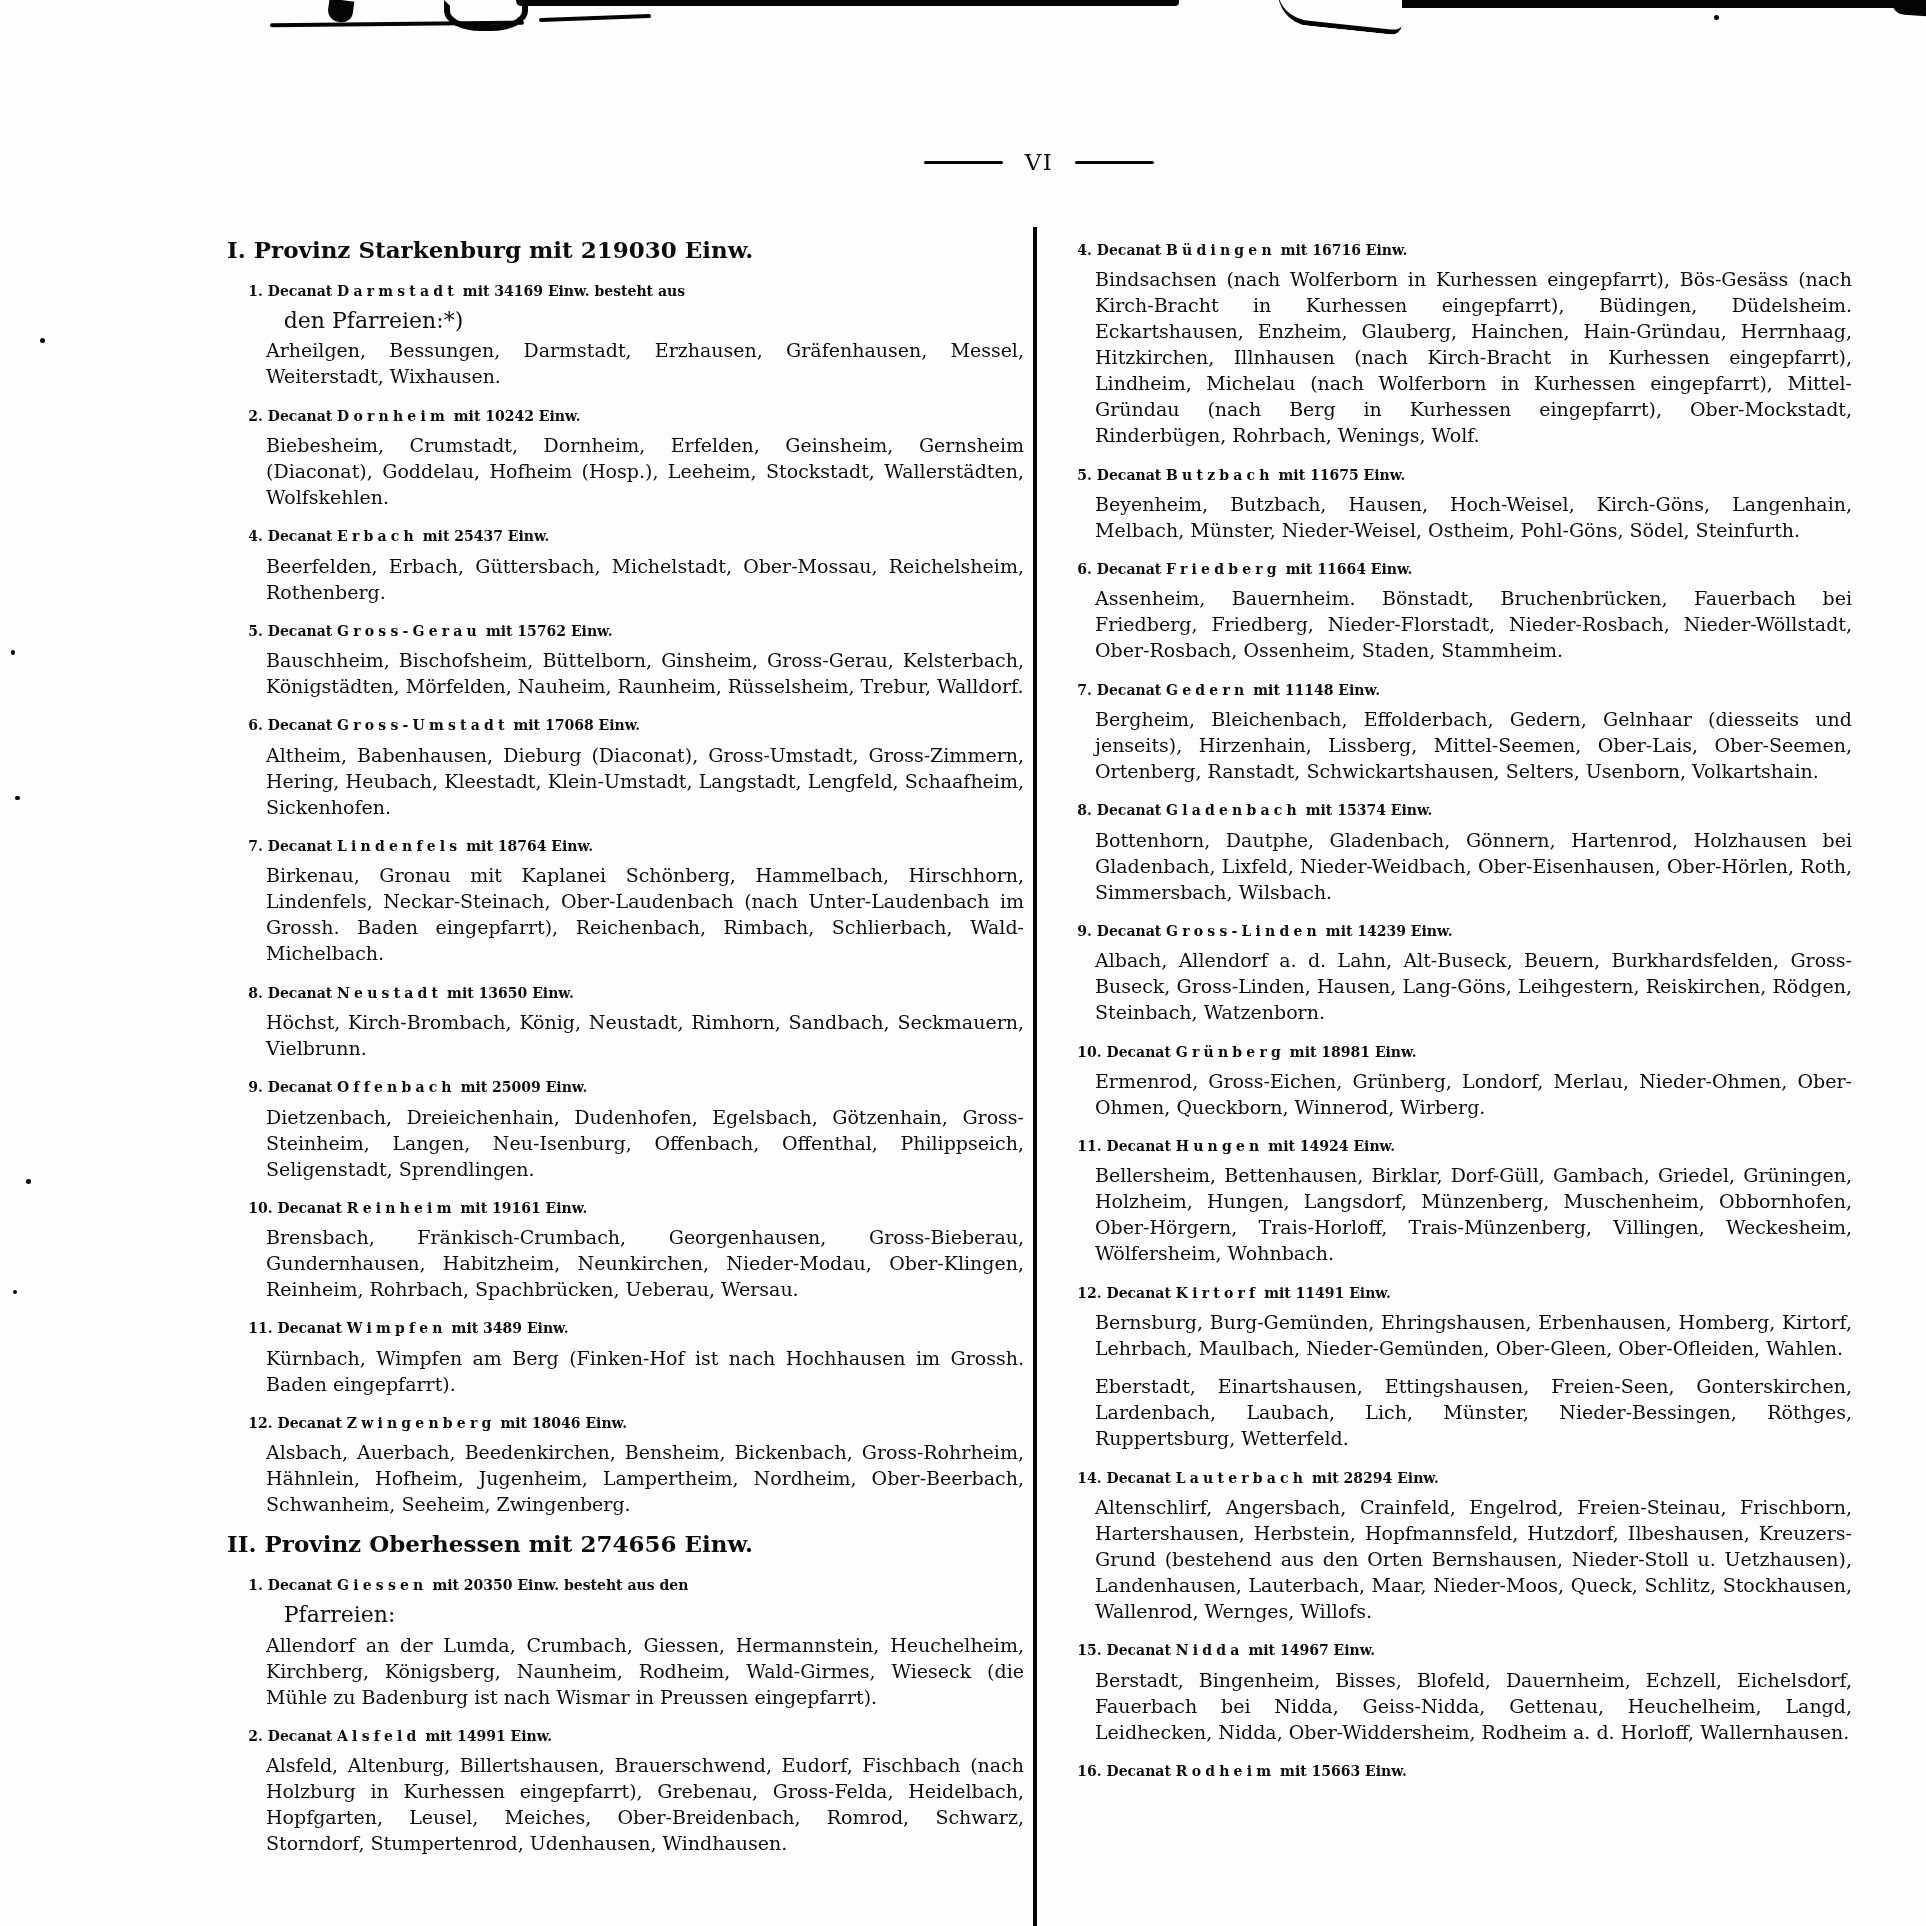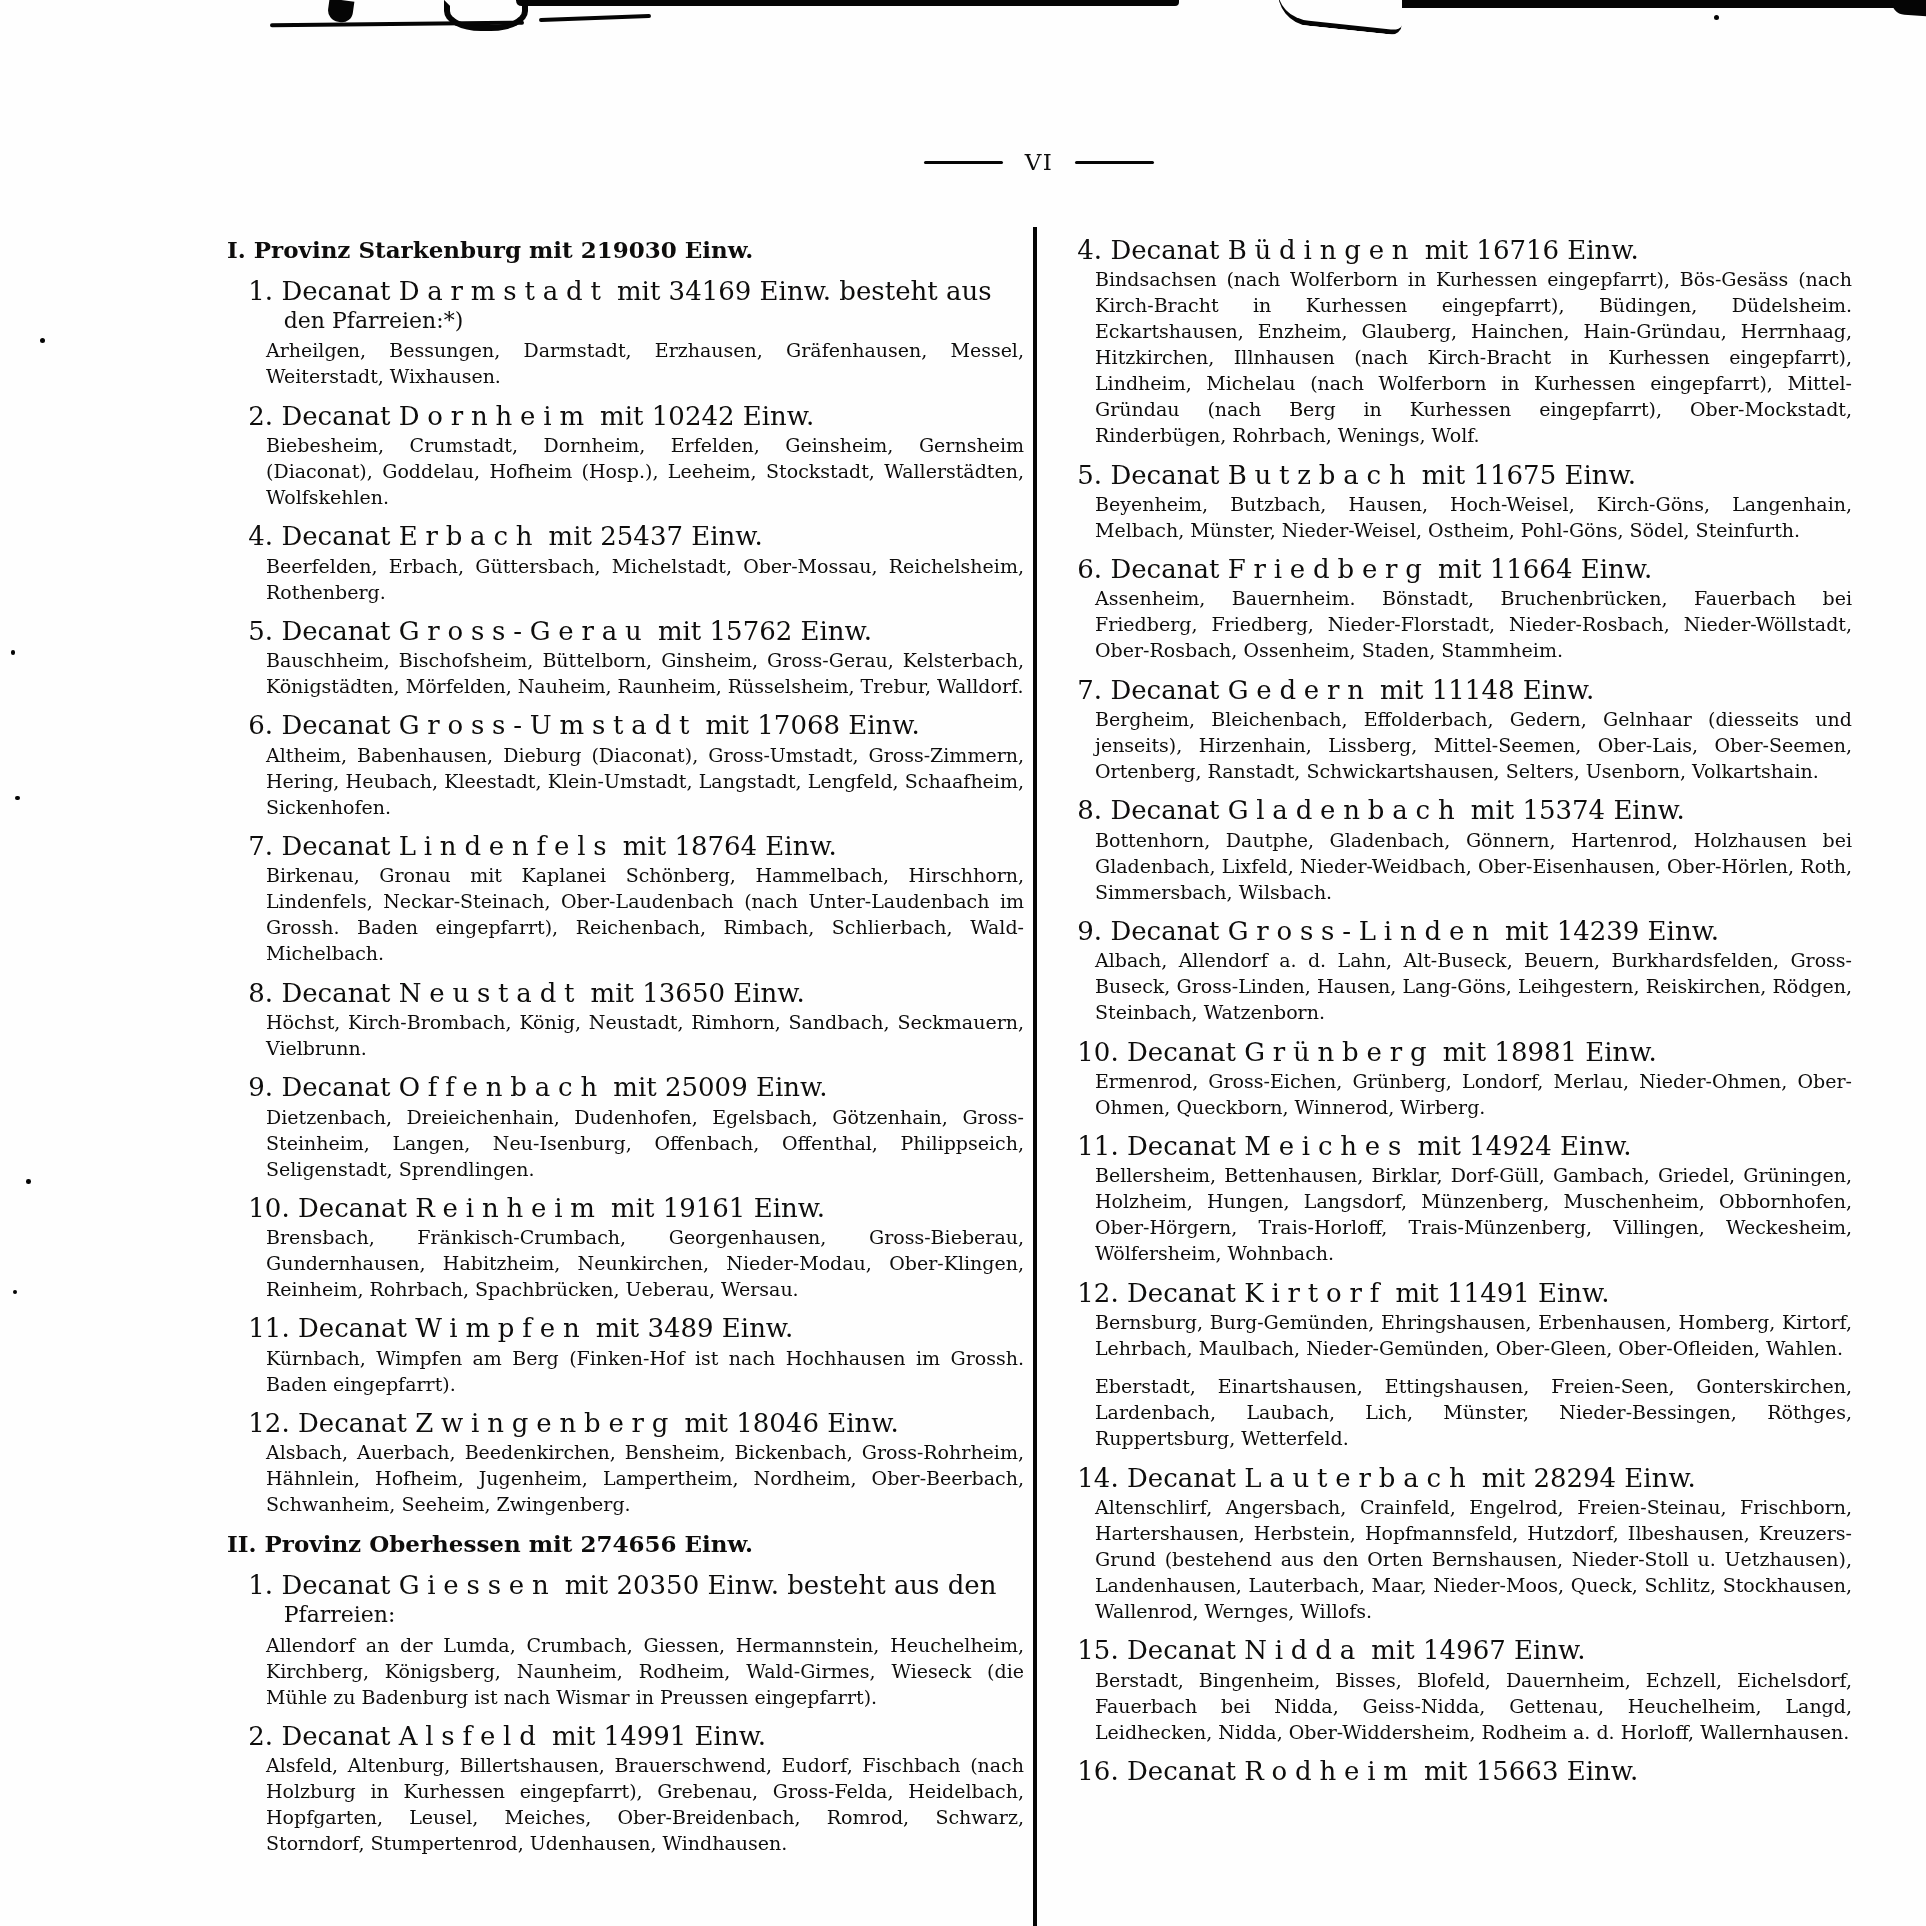--- a/index.html
+++ b/index.html
@@ -19,21 +19,21 @@
   .col-right { left:1078px; width:774px; }
   .col-divider { position:absolute; left:1033px; top:227px; width:3.5px; height:1882px; background:#050505; }
   
   .prov-heading { font-size:23px; line-height:28.5px; margin:13px 0 3.1px 0; text-indent:0; }
   .col > .prov-heading:first-child { margin-top:0; }
   .prov-name { font-weight:bold; }
   
   .decanat { padding-left:39px; margin-top:12.3px; }
   .col-right .decanat { padding-left:17px; }
   .col-right .decanat:first-child { margin-top:0; }
-  .dec-heading { font-size:26px; line-height:28px; font-weight:normal; margin:0 0 2.3px 0; text-indent:-17.7px; }
+  .dec-heading { font-size:14px; line-height:28px; font-weight:bold; margin:0 0 2.3px 0; text-indent:-17.7px; }
   .dec-name { letter-spacing:0.30em; }
   .dec-intro { margin:0 0 2.3px 17.7px; font-size:22px; line-height:28px; }
   .dec-parishes { margin:0; font-size:19px; line-height:26px; text-align:justify; }
   
   .artifact { position:absolute; background:#050505; }
   .a-topband1 { left:516px; top:0; width:663px; height:6.2px; border-radius:0 0 3.9px 5.4px; }
   .a-topband2 { left:1402px; top:0; width:562px; height:7.7px; border-radius:0 0 4.6px 0; }
   .a-topblob  { left:328px;  top:0; width:25px;  height:21.6px; border-radius:0 0 10.8px 11.6px; transform:rotate(8deg); }
   .a-topring  { left:444px; top:0; width:72px; height:19px; background:transparent;
                 border:6.2px solid #050505; border-top-color:transparent; border-radius:0 0 37px 37px / 0 0 20px 20px; }
@@ -154,21 +154,21 @@
     <h3 class="dec-heading"><span class="dec-num">9.</span> <span class="dec-word">Decanat</span> <span class="dec-name">Gross-Linden</span> <span class="dec-tail">mit 14239 Einw.</span></h3>
 
     <p class="dec-parishes">Albach, Allendorf a. d. Lahn, Alt-Buseck, Beuern, Burkhardsfelden, Gross-Buseck, Gross-Linden, Hausen, Lang-Göns, Leihgestern, Reiskirchen, Rödgen, Steinbach, Watzenborn.</p>
   </section>
     <section class="decanat">
     <h3 class="dec-heading"><span class="dec-num">10.</span> <span class="dec-word">Decanat</span> <span class="dec-name">Grünberg</span> <span class="dec-tail">mit 18981 Einw.</span></h3>
 
     <p class="dec-parishes">Ermenrod, Gross-Eichen, Grünberg, Londorf, Merlau, Nieder-Ohmen, Ober-Ohmen, Queckborn, Winnerod, Wirberg.</p>
   </section>
     <section class="decanat">
-    <h3 class="dec-heading"><span class="dec-num">11.</span> <span class="dec-word">Decanat</span> <span class="dec-name">Meiches</span> <span class="dec-tail">mit 14924 Einw.</span></h3>
+    <h3 class="dec-heading"><span class="dec-num">11.</span> <span class="dec-word">Decanat</span> <span class="dec-name">Hungen</span> <span class="dec-tail">mit 14924 Einw.</span></h3>
 
     <p class="dec-parishes">Bellersheim, Bettenhausen, Birklar, Dorf-Güll, Gambach, Griedel, Grüningen, Holzheim, Hungen, Langsdorf, Münzenberg, Muschenheim, Obbornhofen, Ober-Hörgern, Trais-Horloff, Trais-Münzenberg, Villingen, Weckesheim, Wölfersheim, Wohnbach.</p>
   </section>
     <section class="decanat">
     <h3 class="dec-heading"><span class="dec-num">12.</span> <span class="dec-word">Decanat</span> <span class="dec-name">Kirtorf</span> <span class="dec-tail">mit 11491 Einw.</span></h3>
 
     <p class="dec-parishes">Bernsburg, Burg-Gemünden, Ehringshausen, Erbenhausen, Homberg, Kirtorf, Lehrbach, Maulbach, Nieder-Gemünden, Ober-Gleen, Ober-Ofleiden, Wahlen.</p>
   </section>
     <section class="decanat">
 

